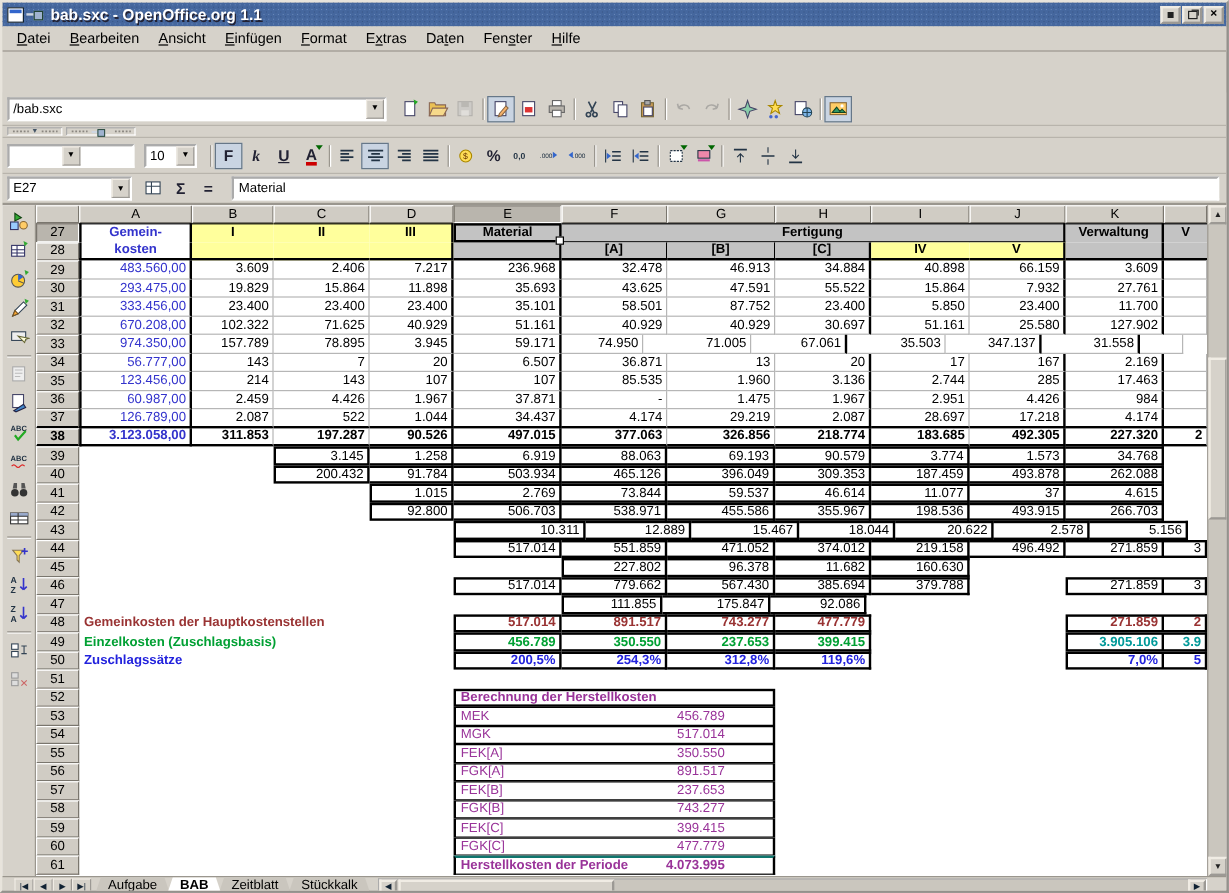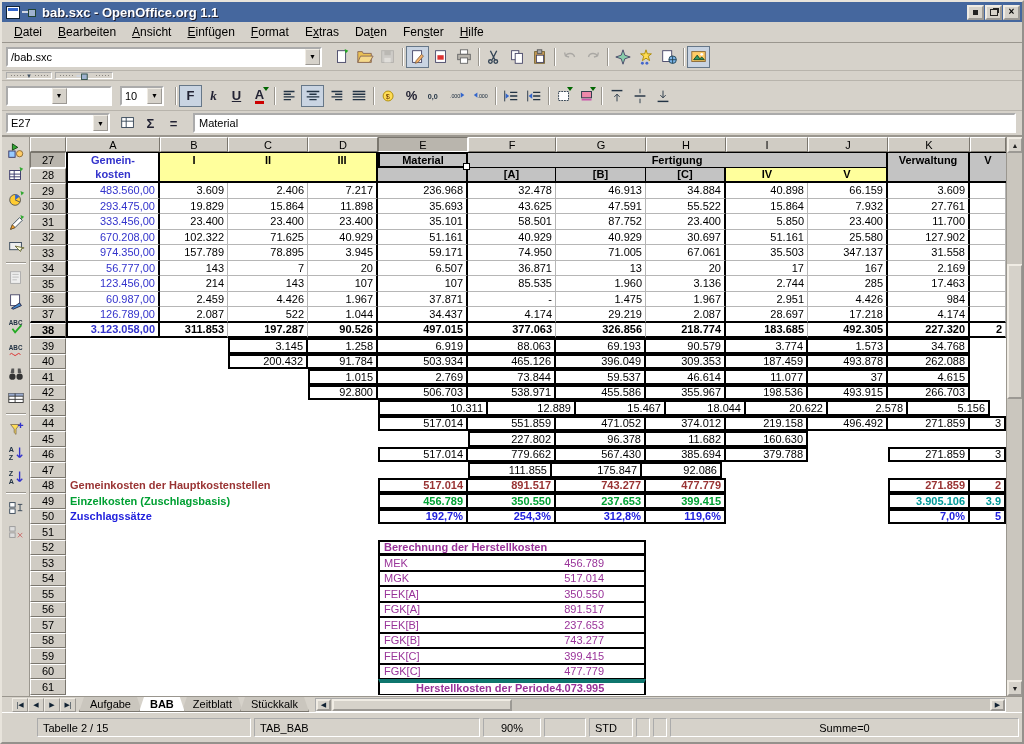--- a/index.html
+++ b/index.html
@@ -14,21 +14,21 @@
   .pin::after{content:"";position:absolute;right:0;top:1px;width:6px;height:6px;background:#9fb2cf;border:1px solid #243;}
   .titletext{color:#fff;font-weight:bold;font-size:13px;white-space:nowrap;text-shadow:1px 1px 0 #223;padding-left:2px;}
   .tspace{flex:1;}
   .wbtn{width:17px;height:15px;background:#d6d2ca;border:2px outset #f0ece4;margin-left:1px;display:flex;align-items:center;justify-content:center;flex:none;font-size:10px;font-weight:bold;color:#000;line-height:1;}
   .wbtn .sq{width:5px;height:5px;background:#222;}
   .wbtn .rs{width:8px;height:7px;border:1px solid #222;background:#d6d2ca;box-shadow:2px -2px 0 -1px #222;}
   
   .menubar{height:21px;background:#d6d2ca;border-bottom:1px solid #9a968e;display:flex;align-items:center;padding-left:4px;flex:none;}
   .menuitem{font-size:12px;padding:2px 8px;color:#000;white-space:nowrap;}
   
-  .funcbar{height:28px;display:flex;align-items:center;padding:2px 4px;flex:none;background:#d6d2ca;border-bottom:1px solid #b8b4ac;}
+  .funcbar{height:28px;display:flex;align-items:center;padding:2px 4px;flex:none;background:#d6d2ca;border-bottom:1px solid #b8b4ac;margin-top:34px;}
   .combo{height:20px;background:#fff;border:2px inset #fff;display:flex;align-items:center;font-size:11px;position:relative;}
   .combo .cval{flex:1;padding-left:3px;overflow:hidden;white-space:nowrap;}
   .combo .cbtn{width:15px;height:100%;background:#d6d2ca;border:1px outset #f0ece4;font-size:7px;display:flex;align-items:center;justify-content:center;flex:none;}
   .iconrow{display:flex;align-items:center;height:24px;margin-left:8px;}
   .tbtn{width:23px;height:22px;display:flex;align-items:center;justify-content:center;border:1px solid transparent;flex:none;}
   .tbtn.on{border:1px solid #678;background:#c9d4e2;}
   .tbtn.dis{opacity:.45;filter:grayscale(1);}
   .tsep{width:1px;height:18px;background:#9a968e;margin:0 3px;flex:none;box-shadow:1px 0 0 #fff;}
   .g{font-size:13px;font-weight:bold;color:#223;line-height:1;}
   .g.it{font-style:italic;font-family:"Liberation Serif",serif;}
@@ -68,21 +68,21 @@
   .teal{color:#009999;}
   .blu{color:#2222dd;}
   .bold{font-weight:bold;}
   .bx{border:2px solid #000;}
   .bx.nl{border-left:none;}
   .lab{justify-content:flex-start;padding-left:4px;font-weight:bold;}
   .blkhead{border:2px solid #000;font-weight:bold;color:#993399;justify-content:flex-start;padding-left:4px;}
   .blkrow{border:1px solid #000;border-left:2px solid #000;border-right:2px solid #000;color:#993399;justify-content:space-between;padding:0;}
   .blkrow .blab{padding-left:4px;}
   .blkrow .bval{padding-right:40px;}
-  .blkfoot{border-top:4px solid #0f766e;font-weight:bold;padding-left:32px;}
+  .blkfoot{border-top:2px solid #0f766e;font-weight:bold;}
   
   .hc{font-weight:bold;justify-content:center;padding:0;}
   .bgY{background:#ffff9c;}
   .bgG{background:#c3c3c3;}
   .bgW{background:#ffffff;}
   .r27 .hc{border-top:1px solid #000;}
   .r28 .hc{border-bottom:2px solid #000;}
   .bb1{border-bottom:1px solid #000 !important;}
   .br1{border-right:1px solid #000;}
   .sel{border:2px solid #000 !important;overflow:visible;z-index:3;}
@@ -604,21 +604,21 @@
           <div class="cell num gl v2" style="width: 82px;">127.902</div>
           <div class="cell gl" style="width: 36px;"></div>
         </div>
         <div class="grow data">
           <div class="cell hdrbtn" style="width: 36px;">33</div>
           <div class="cell blue gl v2 vA" style="width: 94px;">974.350,00</div>
           <div class="cell num gl" style="width: 68px;">157.789</div>
           <div class="cell num gl" style="width: 80px;">78.895</div>
           <div class="cell num gl v2" style="width: 70px;">3.945</div>
           <div class="cell num gl v2" style="width: 90px;">59.171</div>
-          <div class="cell num gl" style="width: 88px; text-align: center;">74.950</div>
+          <div class="cell num gl" style="width: 68px; text-align: center;">74.950</div>
           <div class="cell num gl" style="width: 90px;">71.005</div>
           <div class="cell num gl v2" style="width: 80px;">67.061</div>
           <div class="cell num gl" style="width: 82px;">35.503</div>
           <div class="cell num gl v2" style="width: 80px;">347.137</div>
           <div class="cell num gl v2" style="width: 82px;">31.558</div>
           <div class="cell gl" style="width: 36px;"></div>
         </div>
         <div class="grow data">
           <div class="cell hdrbtn" style="width: 36px;">34</div>
           <div class="cell blue gl v2 vA" style="width: 94px;">56.777,00</div>
@@ -849,21 +849,21 @@
           <div class="cell bx green bold nl" style="width: 90px;">237.653</div>
           <div class="cell bx green bold nl" style="width: 80px;">399.415</div>
           <div class="cell" style="width: 82px;"></div>
           <div class="cell" style="width: 80px;"></div>
           <div class="cell bx teal bold" style="width: 82px;">3.905.106</div>
           <div class="cell bx teal bold nl" style="width: 36px;">3.9</div>
         </div>
         <div class="grow ">
           <div class="cell hdrbtn" style="width: 36px;">50</div>
           <div class="cell lab blu" style="width: 312px;">Zuschlagssätze</div>
-          <div class="cell bx blu bold" style="width: 90px;">192,7%</div>
+          <div class="cell bx blu bold" style="width: 90px;">200,5%</div>
           <div class="cell bx blu bold nl" style="width: 88px;">254,3%</div>
           <div class="cell bx blu bold nl" style="width: 90px;">312,8%</div>
           <div class="cell bx blu bold nl" style="width: 80px;">119,6%</div>
           <div class="cell" style="width: 82px;"></div>
           <div class="cell" style="width: 80px;"></div>
           <div class="cell bx blu bold" style="width: 82px;">7,0%</div>
           <div class="cell bx blu bold nl" style="width: 36px;">5</div>
         </div>
         <div class="grow ">
           <div class="cell hdrbtn" style="width: 36px;">51</div>

